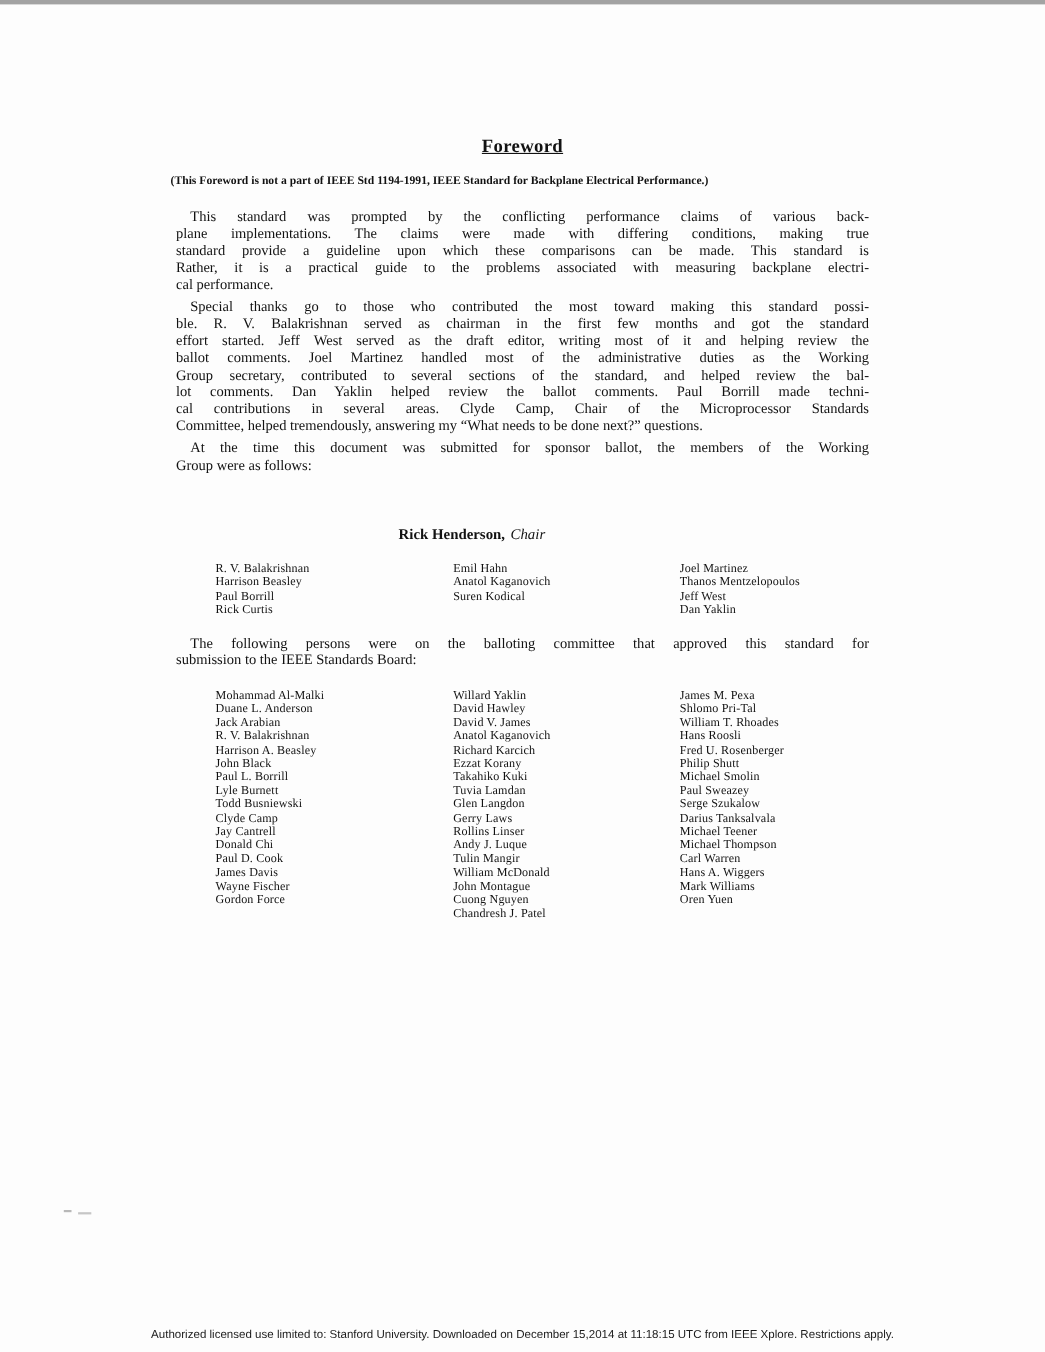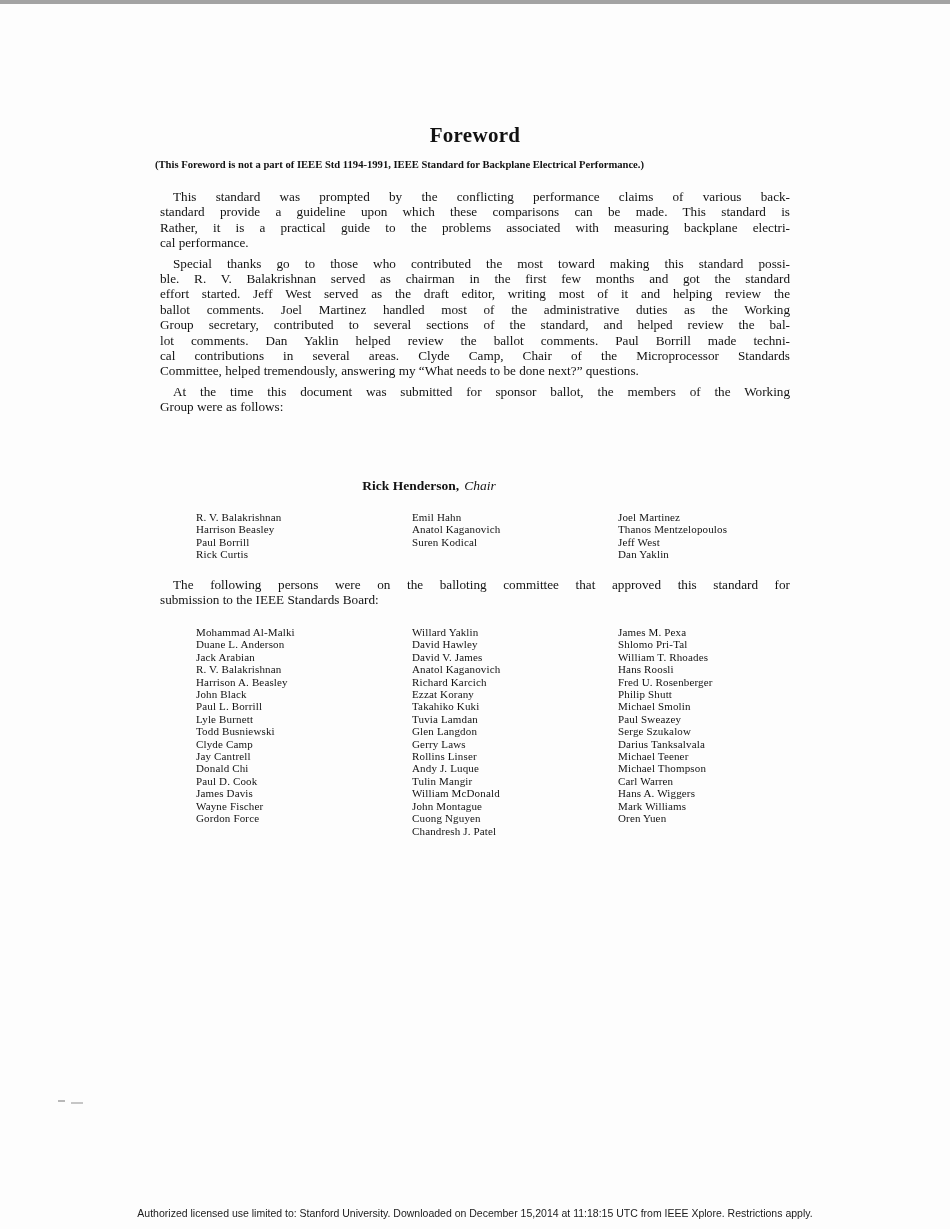--- a/index.html
+++ b/index.html
@@ -12,21 +12,21 @@
     overflow: hidden;
   }
   .top-bar {
     position: absolute; top: 0; left: 0;
     width: 950px; height: 4px;
     background: #a3a3a3;
   }
   .doc-title {
     position: absolute; top: 123px; left: 0; width: 950px;
     text-align: center;
-    font-size: 21px; font-weight: bold; letter-spacing: 0.3px;
+    font-size: 17px; font-weight: bold; letter-spacing: 0.3px; text-decoration: underline;
   }
   .doc-note {
     position: absolute; top: 159px; left: 155px; width: 640px;
     text-align: left;
     font-size: 10.6px; font-weight: bold;
   }
   .body-block {
     position: absolute; left: 160px; width: 630px;
     font-size: 13.2px; line-height: 15.4px;
   }
@@ -73,20 +73,21 @@
 
 <div class="top-bar"></div>
 
 <div class="doc-title">Foreword</div>
 
 <div class="doc-note">(This Foreword is not a part of IEEE Std 1194-1991, IEEE Standard for Backplane Electrical Performance.)</div>
 
 <div class="body-block block-paras">
   <div class="para">
       <div class="jline">This standard was prompted by the conflicting performance claims of various back-</div>
+      <div class="jline">plane implementations. The claims were made with differing conditions, making true</div>
       <div class="jline">standard provide a guideline upon which these comparisons can be made. This standard is</div>
       <div class="jline">Rather, it is a practical guide to the problems associated with measuring backplane electri-</div>
       <div class="jline">cal performance.</div>
     </div>
   <div class="para">
       <div class="jline">Special thanks go to those who contributed the most toward making this standard possi-</div>
       <div class="jline">ble. R. V. Balakrishnan served as chairman in the first few months and got the standard</div>
       <div class="jline">effort started. Jeff West served as the draft editor, writing most of it and helping review the</div>
       <div class="jline">ballot comments. Joel Martinez handled most of the administrative duties as the Working</div>
       <div class="jline">Group secretary, contributed to several sections of the standard, and helped review the bal-</div>

